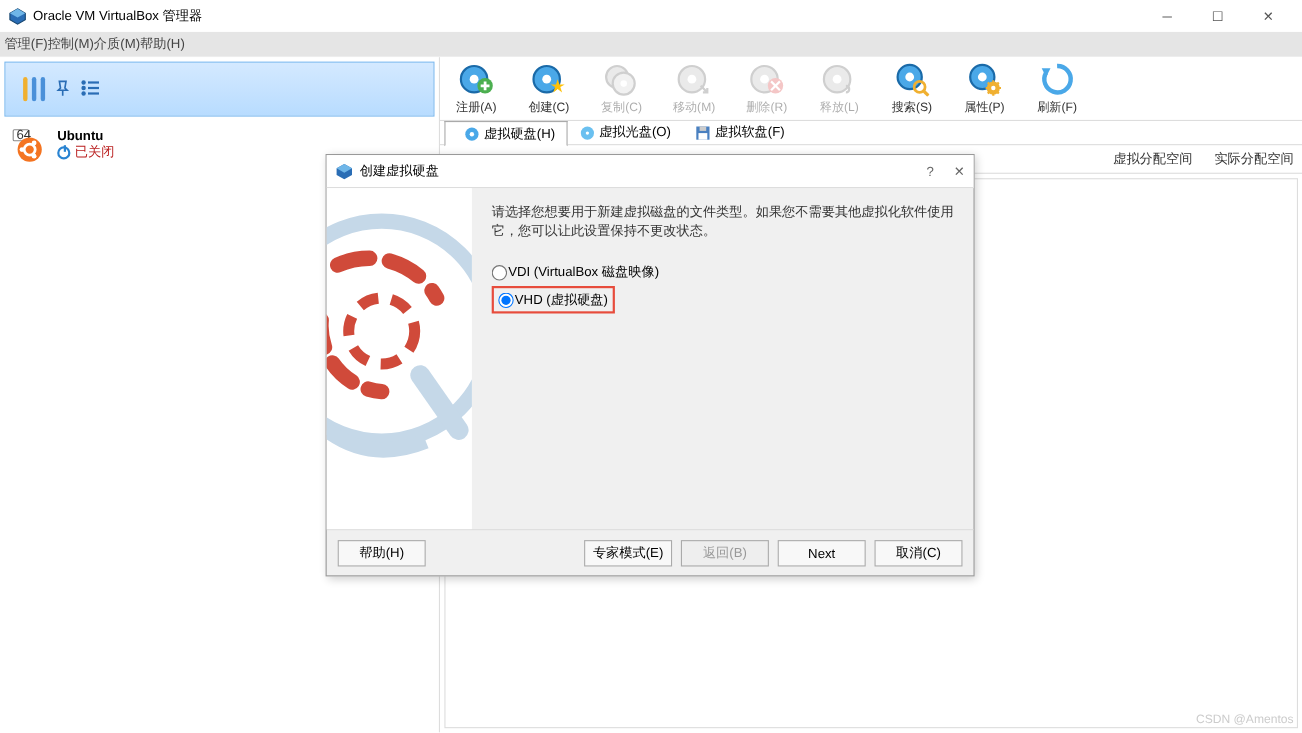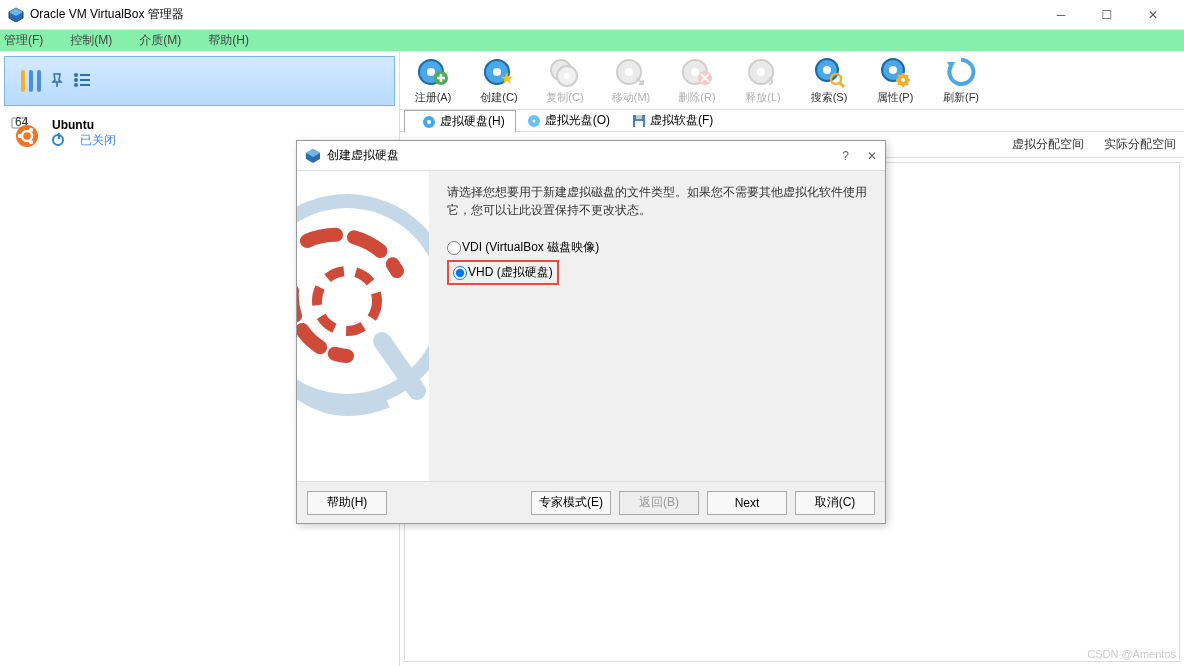--- a/index.html
+++ b/index.html
@@ -6,36 +6,36 @@
 body { background: #fff; width: 1184px; height: 666px; overflow: hidden; position: relative; }
 
 
 .titlebar { height: 30px; background: #fff; display: flex; align-items: center; padding: 0 8px; border-bottom: 1px solid #e5e5e5; }
 .titlebar .app-icon { width: 16px; height: 16px; margin-right: 6px; }
 .titlebar .title { flex: 1; color: #000; }
 .titlebar .winbtns { display: flex; gap: 0; }
 .titlebar .winbtns div { width: 46px; height: 30px; display: flex; align-items: center; justify-content: center; color: #555; }
 
 
-.menubar { height: 22px; background: #86efac; display: flex; align-items: center; padding: 0 4px; gap: 27px; color: #444; border-bottom: 1px solid #eee; }
+.menubar { height: 22px; background: #e5e5e5; display: flex; align-items: center; padding: 0 4px; gap: 0; color: #444; border-bottom: 1px solid #eee; }
 
 
 .main { display: flex; height: calc(100% - 52px); }
 
 
 .leftpanel { width: 400px; background: #fff; border-right: 1px solid #ddd; }
 .tools-row { height: 50px; background: linear-gradient(#d4e9ff, #b8dcff); border: 1px solid #7ab8ef; display: flex; align-items: center; padding: 0 10px; margin: 4px; }
 .tools-icon { width: 34px; height: 34px; display: flex; align-items: center; justify-content: center; }
 .tools-label { margin-left: 8px; font-weight: bold; flex: 1; }
 .tools-row .right-icons { display: flex; gap: 8px; color: #2a6db5; }
 
-.vm-row { display: flex; align-items: center; padding: 6px 10px; gap: 8px; }
+.vm-row { display: flex; padding: 6px 10px; gap: 8px; }
 .vm-icon { width: 34px; height: 34px; }
 .vm-name { font-weight: bold; }
-.vm-status { color: #3b82f6; display: flex; align-items: center; gap: 16px; }
+.vm-status { color: #b91c1c; display: flex; align-items: center; gap: 4px; }
 .power-icon { width: 12px; height: 12px; border: 2px solid #2a84d2; border-radius: 50%; position: relative; }
 .power-icon::after { content: ""; position: absolute; top: -3px; left: 4px; width: 2px; height: 6px; background: #2a84d2; }
 
 
 .rightpanel { flex: 1; background: #fff; display: flex; flex-direction: column; }
 
 
 .toolbar { height: 58px; background: #fff; border-bottom: 1px solid #ddd; display: flex; align-items: center; padding: 0 6px; gap: 12px; }
 .tbtn { display: flex; flex-direction: column; align-items: center; gap: 2px; color: #333; min-width: 54px; }
 .tbtn.disabled { opacity: 0.4; }

